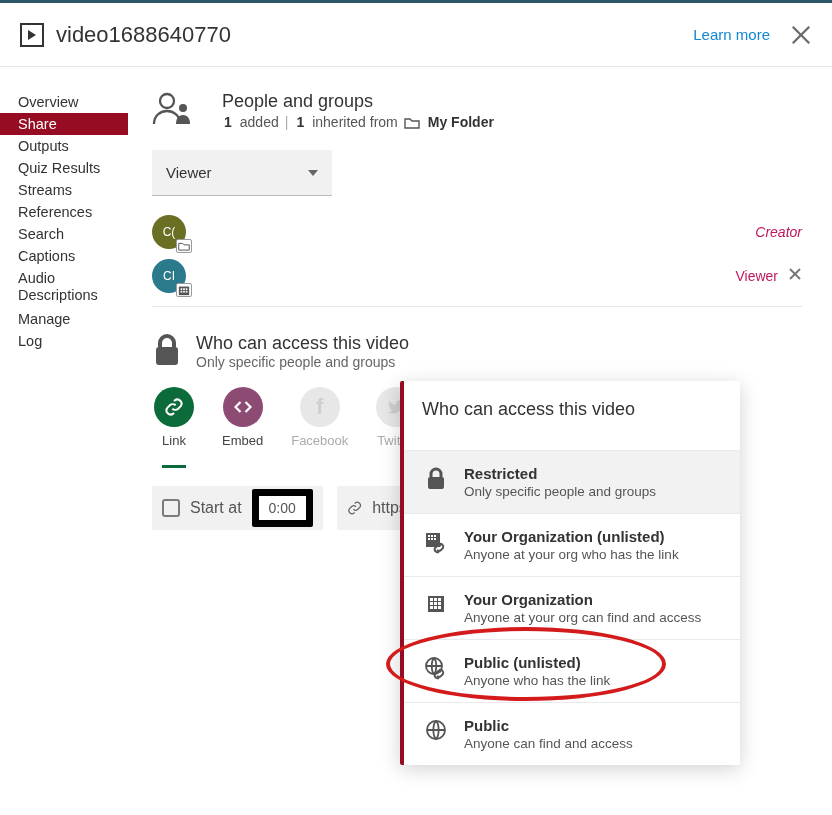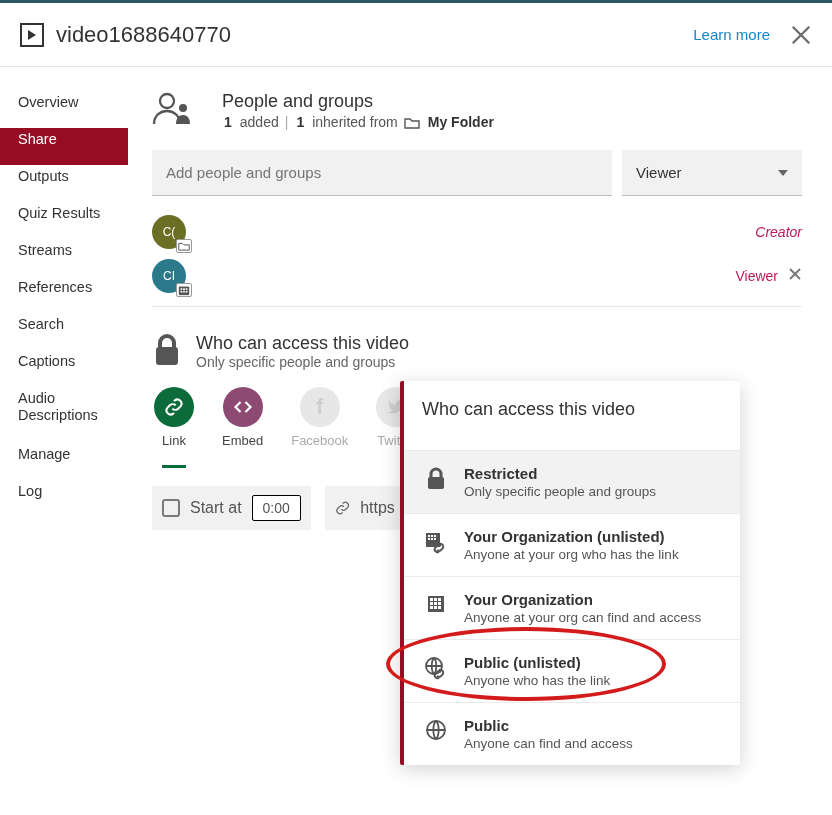--- a/index.html
+++ b/index.html
@@ -11,21 +11,21 @@
   .titlebar .play-icon { width:24px; height:24px; display:flex; align-items:center; justify-content:center; border:2px solid #333; margin-right:12px; }
   .titlebar .play-icon svg { display:block; }
   .title-text { font-size: 22px; font-weight: 500; flex:1;}
   .learn-more { color: #0f88d1; font-size:15px; margin-right: 20px; cursor:pointer; }
   .close-x { width:22px; height:22px; color:#6b6b6b; cursor:pointer; }
   .close-x svg { width:22px; height:22px; stroke:#6b6b6b; stroke-width:2.5; }
 
   
   .body-row { display:flex; padding: 24px 0 0 0; }
   .sidebar { width: 128px; flex:none; }
-  .sidebar .nav-item { display:block; padding: 3px 8px 18px 18px; font-size:14.5px; color:#333; cursor:pointer; }
+  .sidebar .nav-item { display:block; padding: 3px 8px 3px 18px; font-size:14.5px; color:#333; cursor:pointer; }
   .sidebar .nav-item.two-line { line-height:1.2; }
   .sidebar .nav-item.active { background:#960c22; color:#fff; font-weight:500; }
 
   .main { flex:1; padding: 0 30px 0 24px; position:relative; }
 
   
   .pg-head { display:flex; align-items:flex-start; gap:28px; }
   .pg-head-icon { color:#555; }
   .pg-title { font-size:18px; font-weight:500; }
   .pg-sub { font-size:14px; color:#555; display:flex; align-items:center; gap:6px; margin-top:2px;}
@@ -66,21 +66,21 @@
   .share-circle.plum  { background:#8d4a72; }
   .share-circle.gray  { background:#e7e7e7; color:#bbb; }
   .share-label { font-size:13px; color:#444; }
   .share-label.muted { color:#aaa;text-align:center; }
   .share-item.active .share-label { border-bottom:3px solid #0b6b3a; padding-bottom:17px; }
 
   
   .link-bar { display:flex; gap:14px; margin-top:18px; }
   .chip { background:#f1f1f1; height:44px; display:flex; align-items:center; padding:0 10px; gap:10px; color:#555; }
   .chip .cb { width:18px; height:18px; border:2px solid #7b7b7b; border-radius:3px; }
-  .chip .time-box { background:#fff; padding:4px 10px; border:1px solid #000000; font-size:14px; border-radius:2px; }
+  .chip .time-box { background:#fff; padding:4px 10px; border:7px solid #000000; font-size:14px; border-radius:2px; }
   .chip.link-chip { flex:none; width:80px; overflow:hidden; }
   .chip.link-chip .url { white-space:nowrap; }
 
   
   .popup {
     position:absolute; left:400px; top:378px; width:340px; background:#fff;
     box-shadow: 0 4px 20px rgba(0,0,0,0.18); border-radius:2px; z-index:50;
     border-left:4px solid #960c22;
   }
   .popup-head { font-size:18px; font-weight:500; padding:18px 18px 14px 18px; }
@@ -155,21 +155,20 @@
             <svg width="16" height="13" viewBox="0 0 16 13" fill="none" stroke="#555" stroke-width="1.4">
                 <path d="M1 3 h5 l2 2 h7 v7 H1 z"></path>
               </svg>
           </span>
           <span class="bold">My Folder</span>
         </div>
       </div>
     </div>
 
     <div class="input-row">
-      <input class="add-input" placeholder="Add people and groups" style="">
       <div class="role-select">
         <span>Viewer</span>
         <span class="caret"></span>
       </div>
     </div>
 
     <div class="people-list" id="people-list">
         <div class="person-row">
           <div class="avatar olive">C(<span class="avatar-badge">
               <svg viewBox="0 0 16 13" fill="none" stroke="#555" stroke-width="1.3">

